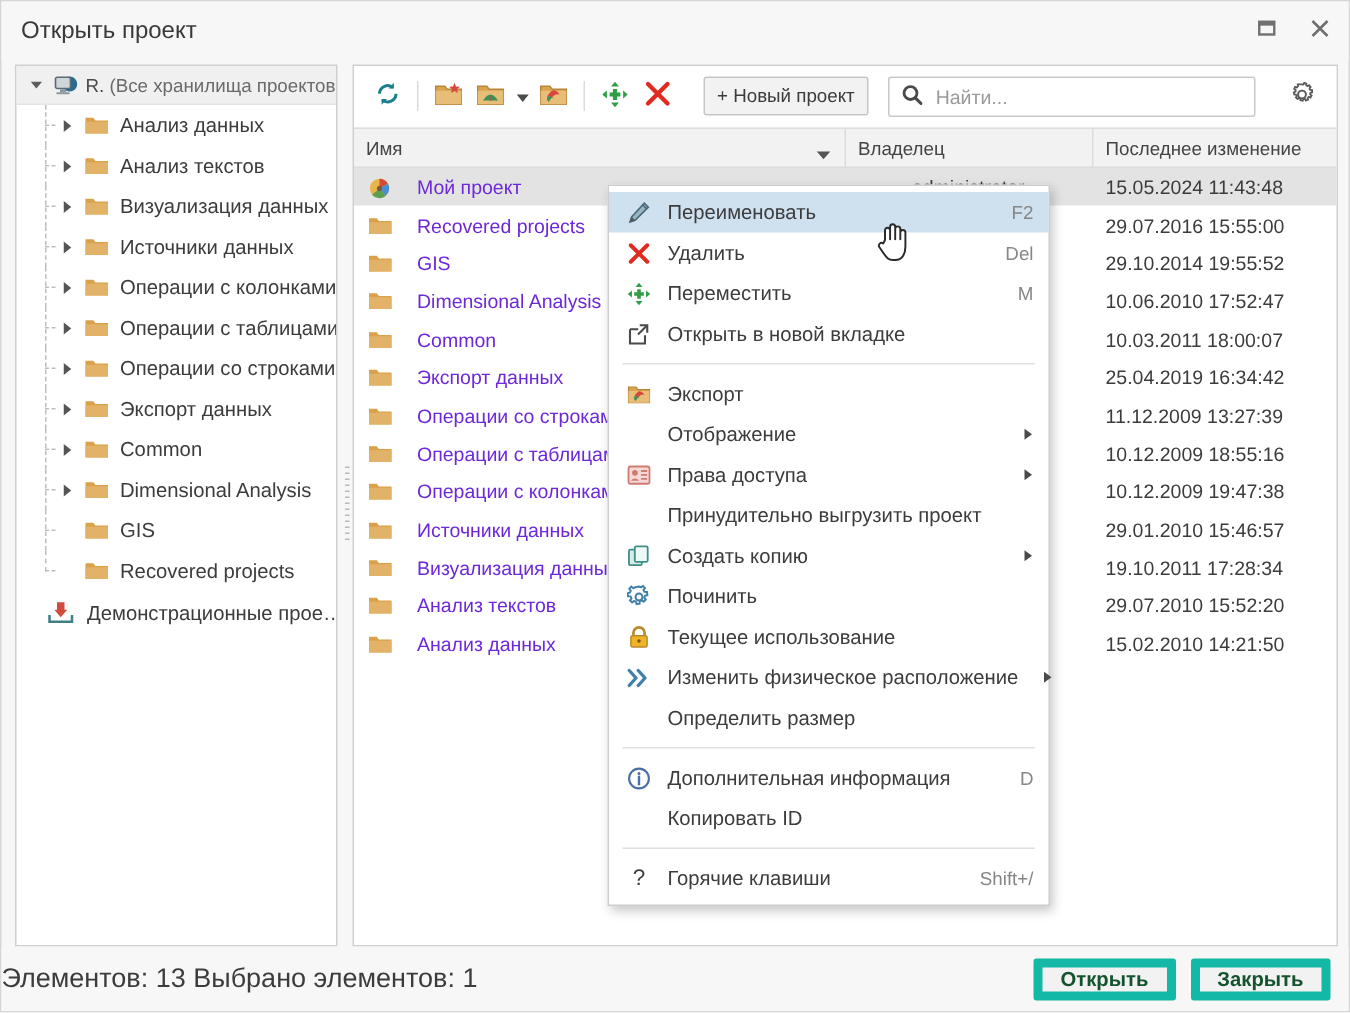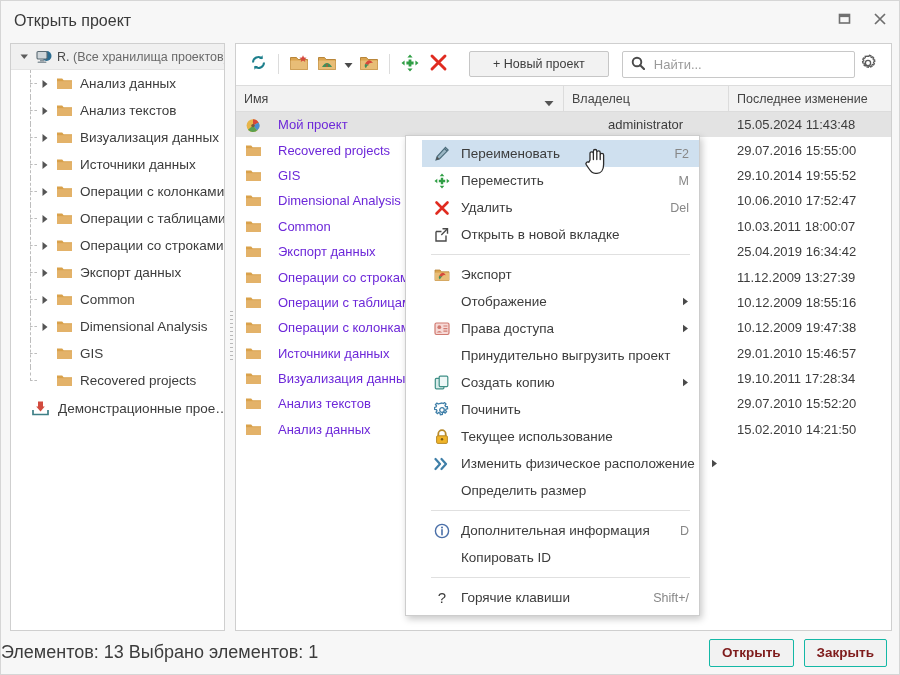--- a/index.html
+++ b/index.html
@@ -133,21 +133,21 @@
   }
   .tb-sep { width: 1px; height: 20px; background: #dcdcdc; margin: 0 6px; }
   .tb-caret {
     width: 14px; height: 28px;
     display: flex; align-items: center; justify-content: center;
     cursor: pointer;
   }
   .new-project-btn {
     margin-left: 17px;
     height: 26px;
-    padding: 0 23px;
+    padding: 0 8px;
     background: #f2f2f2;
     border: 1px solid #c6c6c6;
     border-radius: 2px;
     font-size: 12.5px;
     color: #3c3c3c;
     display: flex; align-items: center;
     cursor: pointer;
     font-family: "Liberation Sans", sans-serif;
     white-space: nowrap;
   }
@@ -230,26 +230,26 @@
   }
   .cell-mod {
     flex: 1; padding-left: 9px;
     color: #3c3c3c;
     white-space: nowrap;
   }
 
   
   .ctxmenu {
     position: absolute;
-    left: 404px; top: 134px;
+    left: 404px; top: 122px;
     width: 295px;
     background: #ffffff;
     border: 1px solid #cdcdcd;
     box-shadow: 2px 3px 7px rgba(0,0,0,0.22);
-    padding: 4px 0 4px 16px;
+    padding: 4px 0 4px 0;
     z-index: 50;
   }
   .mi {
     display: flex; align-items: center;
     height: 27px;
     padding: 0 10px 0 10px;
     cursor: pointer;
     position: relative;
     white-space: nowrap;
   }
@@ -289,25 +289,25 @@
     color: #3c3c3c;
   }
   .btm-btns {
     margin-left: auto; margin-right: 12px;
     display: flex; gap: 10px;
   }
   .btm-btn {
     min-width: 72px; height: 28px;
     padding: 0 12px;
     background: #f2f2f2;
-    border: 1px solid #14b8a6;
+    border: 6px solid #14b8a6;
     border-radius: 2px;
     font-size: 13.5px;
     font-weight: bold;
-    color: #7f1d1d;
+    color: #14532d;
     cursor: pointer;
     font-family: "Liberation Sans", sans-serif;
     display: flex; align-items: center; justify-content: center;
   }
 </style>
 </head>
 <body>
 
 <div id="app">
 
@@ -868,34 +868,34 @@
             <path d="M10.4 2.5 L13.1 5.2" stroke="#4a6b7a" stroke-width="1.1"></path>
             <path d="M2 14 L3.1 10.6 L5.4 12.9 Z" fill="#555"></path>
           </svg>
         </span>
         <span class="mi-label">Переименовать</span>
         <span class="mi-accel">F2</span>
       </div>
       <div class="mi">
         <span class="mi-icon">
           <svg width="16" height="16" viewBox="0 0 16 16">
+            <path d="M2.5 2.5 L13.5 13.5 M13.5 2.5 L2.5 13.5" stroke="#e02b20" stroke-width="2.6" stroke-linecap="round" fill="none"></path>
+          </svg>
+        </span>
+        <span class="mi-label">Удалить</span>
+        <span class="mi-accel">Del</span>
+      </div>
+      <div class="mi">
+        <span class="mi-icon">
+          <svg width="16" height="16" viewBox="0 0 16 16">
             <path d="M8 0.5 L10.3 3.3 H5.7 Z M8 15.5 L5.7 12.7 H10.3 Z M0.5 8 L3.3 5.7 V10.3 Z M15.5 8 L12.7 10.3 V5.7 Z M6.8 4.8 h2.4 v6.4 h-2.4 z M4.8 6.8 h6.4 v2.4 h-6.4 z" fill="#2f9e44"></path>
           </svg>
         </span>
         <span class="mi-label">Переместить</span>
         <span class="mi-accel">M</span>
-      </div>
-      <div class="mi">
-        <span class="mi-icon">
-          <svg width="16" height="16" viewBox="0 0 16 16">
-            <path d="M2.5 2.5 L13.5 13.5 M13.5 2.5 L2.5 13.5" stroke="#e02b20" stroke-width="2.6" stroke-linecap="round" fill="none"></path>
-          </svg>
-        </span>
-        <span class="mi-label">Удалить</span>
-        <span class="mi-accel">Del</span>
       </div>
       <div class="mi">
         <span class="mi-icon">
           <svg width="16" height="16" viewBox="0 0 16 16">
             <path d="M1.5 4 h5 v10.5 h-11 z" fill="none"></path>
             <path d="M2 4.5 h5.5 M2 4.5 v9.5 h10 v-5.5" fill="none" stroke="#4a4a4a" stroke-width="1.4"></path>
             <path d="M8.5 1.8 h5 v5" fill="none" stroke="#4a4a4a" stroke-width="1.4"></path>
             <path d="M13.2 2.1 L7.3 8" stroke="#4a4a4a" stroke-width="1.4"></path>
           </svg>
         </span>

